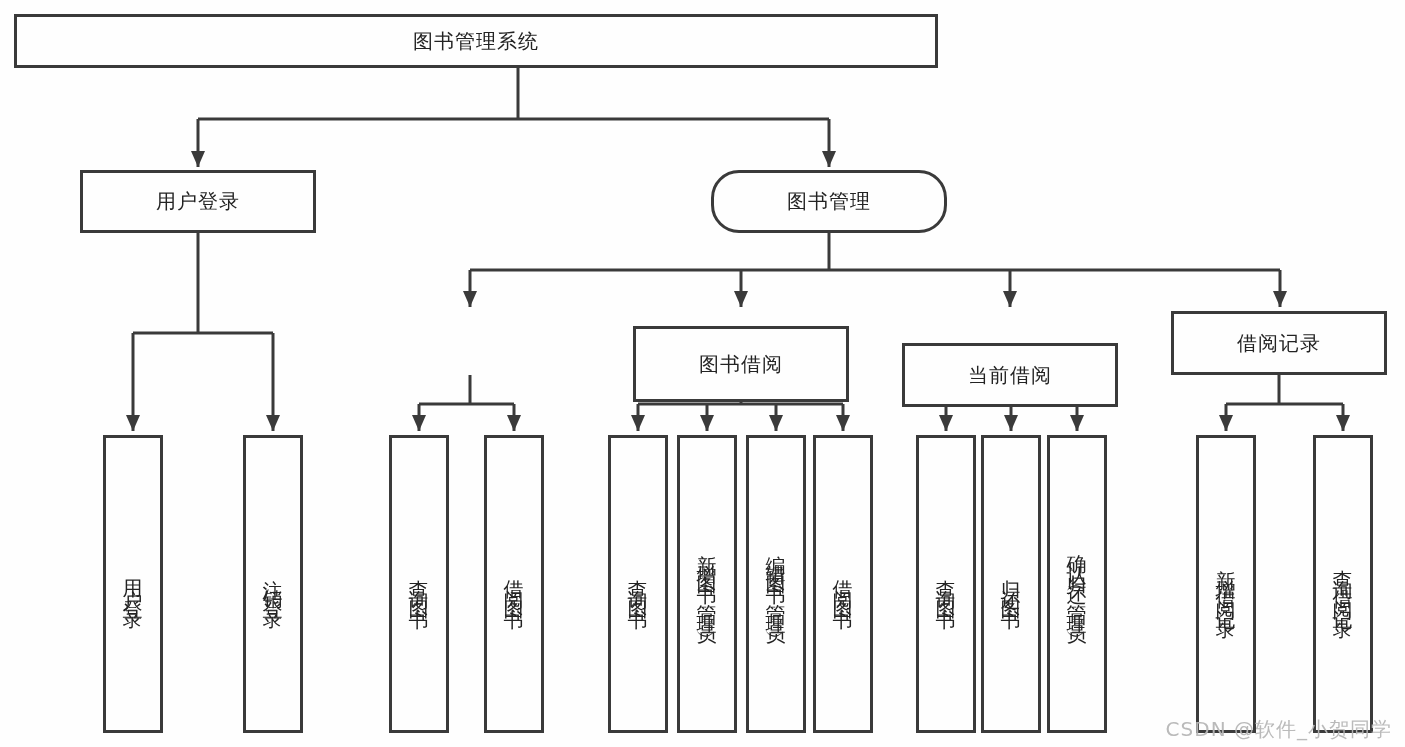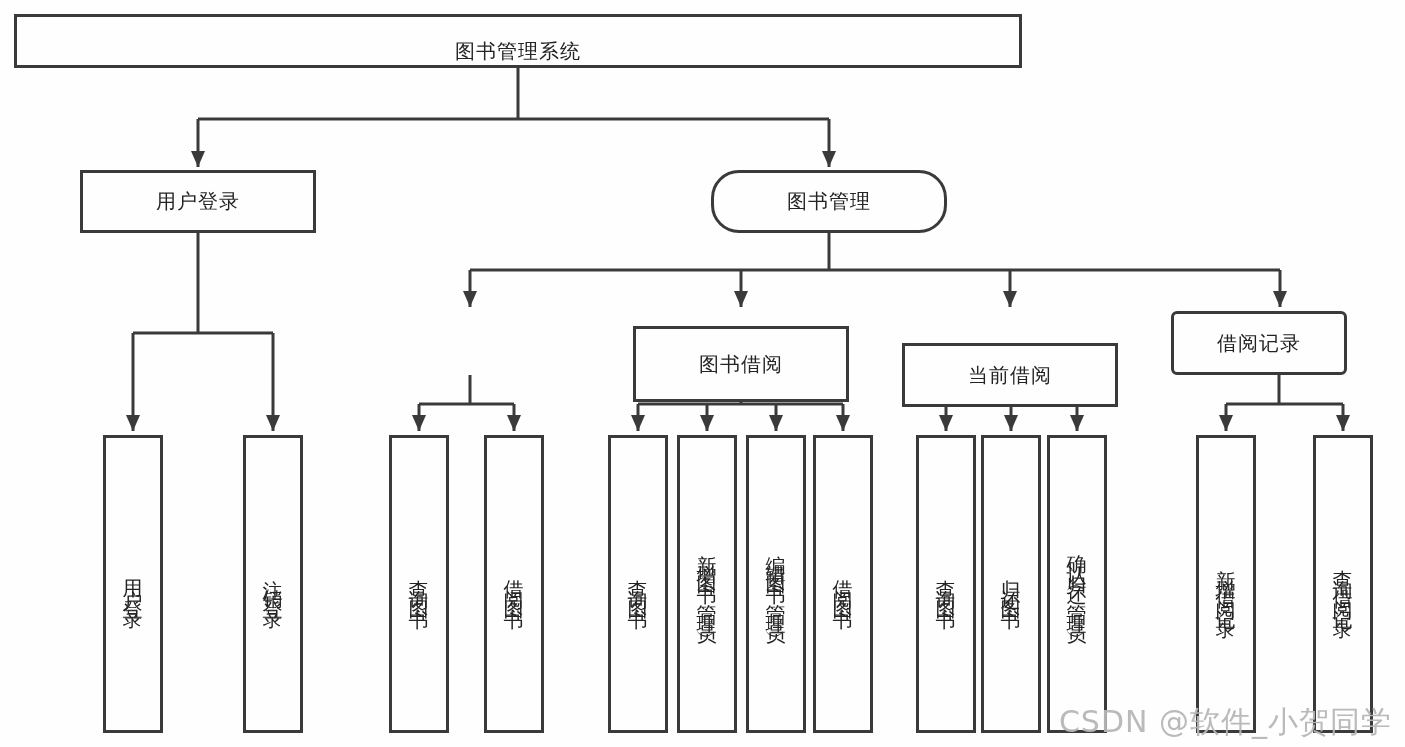--- a/index.html
+++ b/index.html
@@ -45,21 +45,21 @@
     text-orientation: mixed;
     font-size: 20px;
     letter-spacing: 10px;
     line-height: 1;
     white-space: nowrap;
   }
   .watermark {
     position: absolute;
     right: 13px;
     bottom: 4px;
-    font-size: 30px;
+    font-size: 20px;
     color: rgba(182,182,182,0.95);
     letter-spacing: 1px;
     z-index: 10;
     white-space: nowrap;
   }
 </style>
 </head>
 <body>
 
 <div id="stage">
@@ -107,38 +107,38 @@
       <path d="M1011,404 V431" marker-end="url(#arrow)"></path>
       <path d="M1077,404 V431" marker-end="url(#arrow)"></path>
 
       <path d="M1279,375 V404"></path>
       <path d="M1226,404 H1343"></path>
       <path d="M1226,404 V431" marker-end="url(#arrow)"></path>
       <path d="M1343,404 V431" marker-end="url(#arrow)"></path>
     </g>
   </svg>
 
-  <div class="node h" style="left:14px; top:14px; width:1008px; height:54px;align-items:flex-end;">
+  <div class="node h" style="left:14px; top:14px; width:924px; height:54px;">
     <span>图书管理系统</span>
   </div>
 
   <div class="node h" style="left:80px; top:170px; width:236px; height:63px;">
     <span>用户登录</span>
   </div>
   <div class="node h" style="left:711px; top:170px; width:236px; height:63px;border-radius:28px;">
     <span>图书管理</span>
   </div>
 
   <div class="node h" style="left:633px; top:326px; width:216px; height:76px;text-align:right;">
     <span>图书借阅</span>
   </div>
   <div class="node h" style="left:902px; top:311px; width:216px; height:64px;margin-top:32px;">
     <span>当前借阅</span>
   </div>
-  <div class="node h" style="left:1171px; top:311px; width:176px; height:64px;border-radius:6px;">
+  <div class="node h" style="left:1171px; top:311px; width:216px; height:64px;">
     <span>借阅记录</span>
   </div>
 
   <div class="node v" style="left:103px;">
     <span class="vtext">用户登录</span>
   </div>
   <div class="node v" style="left:243px;">
     <span class="vtext">注销登录</span>
   </div>
 

